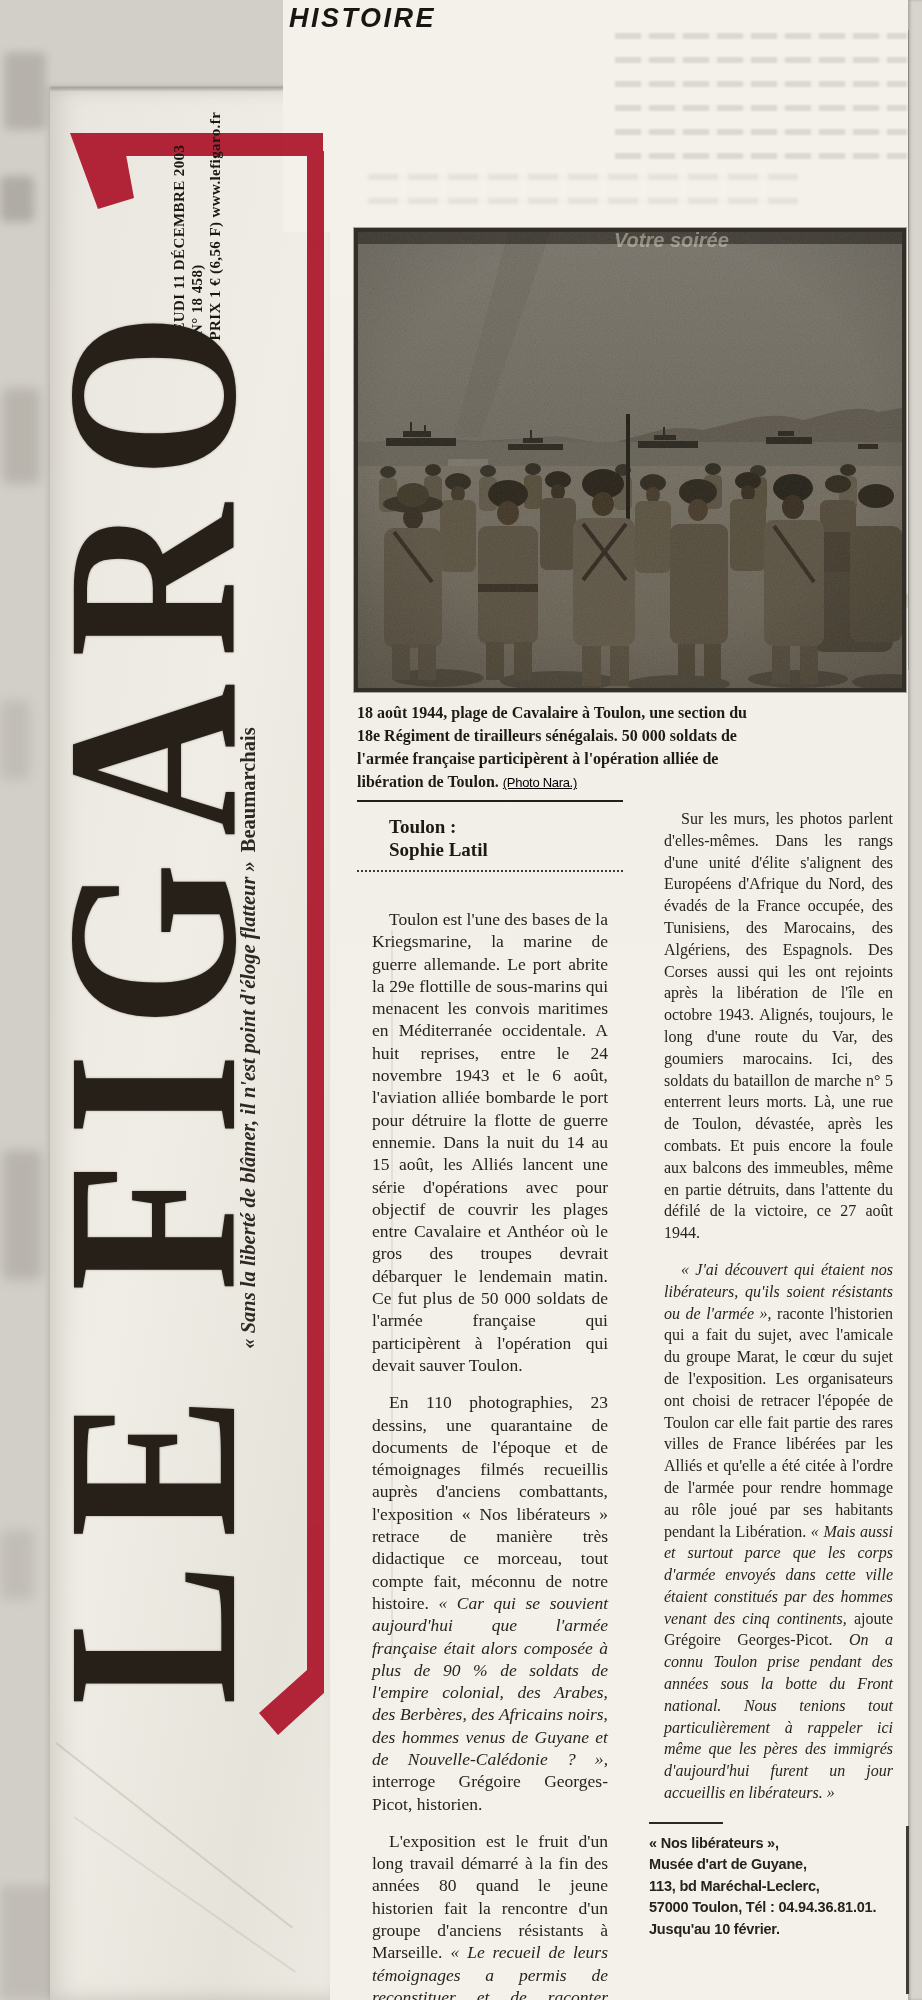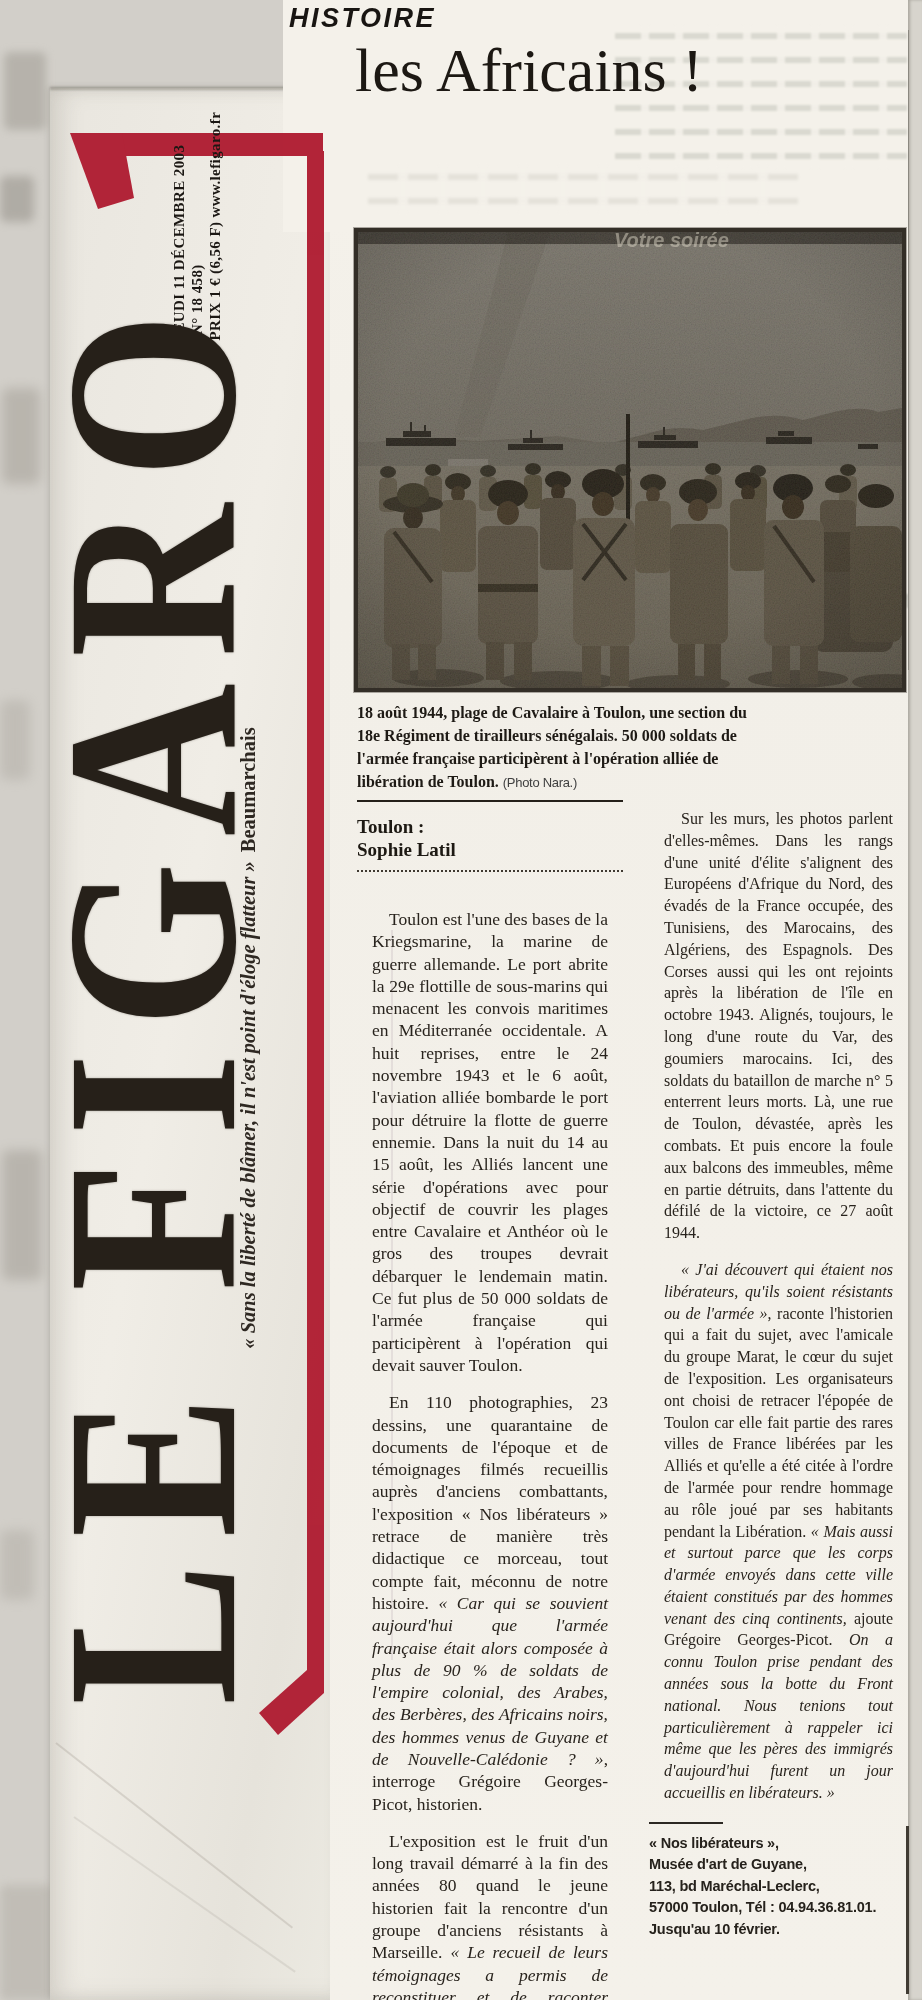--- a/index.html
+++ b/index.html
@@ -57,31 +57,31 @@
 
   .photo-frame{left:354px;top:228px;width:544px;height:456px;border:4px solid #332e27;
     box-shadow:0 0 0 1px rgba(60,55,48,.4);background:#c9c2b2;}
   .photo-frame svg{display:block;width:100%;height:100%;}
   .ghost-votre{left:614px;top:229px;width:220px;font:italic 700 20px/22px "Liberation Sans",sans-serif;
     color:#d8d2c2;opacity:.5;filter:blur(.7px);z-index:6;}
   .ghost-magazine{left:778px;top:590px;width:132px;font:800 20px/22px "Liberation Sans",sans-serif;
     color:#949a90;opacity:.38;transform:scaleX(-1);filter:blur(1.2px);letter-spacing:1px;}
 
   .caption{left:357px;top:701px;width:400px;font:700 16px/23px "Liberation Serif",serif;color:#1e1a15;}
-  .caption .credit{font:400 13px "Liberation Sans",sans-serif;color:#404040;letter-spacing:-.3px;font-weight:400;}
+  .caption .credit{font:400 13px "Liberation Sans",sans-serif;color:#000000;letter-spacing:-.3px;font-weight:400;text-decoration:underline;}
 
   .col{text-align:justify;color:#28231d;}
   .col1{left:357px;top:800px;width:266px;}
   .col2{left:649px;top:793px;width:259px;}
   .col p{margin:15px;text-indent:17px;text-align:justify;hyphens:auto;-webkit-hyphens:auto;}
   .col1 p{font-size:17.5px;line-height:22.3px;}
   .col2 p{font-size:16px;line-height:21.8px;}
   .seg-i{font-style:italic;}
   .rule-top{height:2px;background:#241f19;margin-bottom:13px;}
-  .byline{font:700 19px/23px "Liberation Serif",serif;color:#1d1913;}
+  .byline{font:700 19px/23px "Liberation Serif",serif;color:#1d1913;margin-left:32px;}
   .dotted-rule{border-top:2px dotted #3f3931;margin-top:9px;}
   .paras{margin-top:36px;}
   .crease-v{left:391px;top:930px;width:2px;height:730px;background:rgba(95,70,100,.10);}
 
   .footer-box{margin-top:18px;}
   .footer-rule{width:74px;height:2px;background:#2c2823;margin-bottom:9px;}
   .footer-line{font:700 14.5px/21.5px "Liberation Sans",sans-serif;color:#26221c;letter-spacing:-.2px;text-align:left;}
 
   .right-strip{left:908px;top:0;width:14px;height:2000px;background:#d7d4cd;
     box-shadow:inset 2px 0 3px rgba(90,85,75,.35);}
@@ -127,21 +127,20 @@
   <div class="abs motto">
     <span>« Sans la liberté de blâmer, il n'est point d'éloge flatteur »</span><span class="author">Beaumarchais</span>
   </div>
 
   <div class="abs ghost-lines gl1"></div>
   <div class="abs ghost-lines gl2"></div>
   <div class="abs ghost-magazine">MAGAZINE</div>
 
   <div class="abs kicker">HISTOIRE</div>
   <div class="abs headline">
-    <div>les Africains !</div>
   </div>
 
   <figure class="abs photo-frame" style="margin:0">
     <svg viewBox="0 0 544 456" preserveAspectRatio="none">
       <defs>
         <linearGradient id="sky" x1="0" y1="0" x2="0" y2="1">
           <stop offset="0" stop-color="#dad4c6"></stop>
             <stop offset="1" stop-color="#c7c0b0"></stop>
         </linearGradient>
         <linearGradient id="sand" x1="0" y1="0" x2="0" y2="1">

